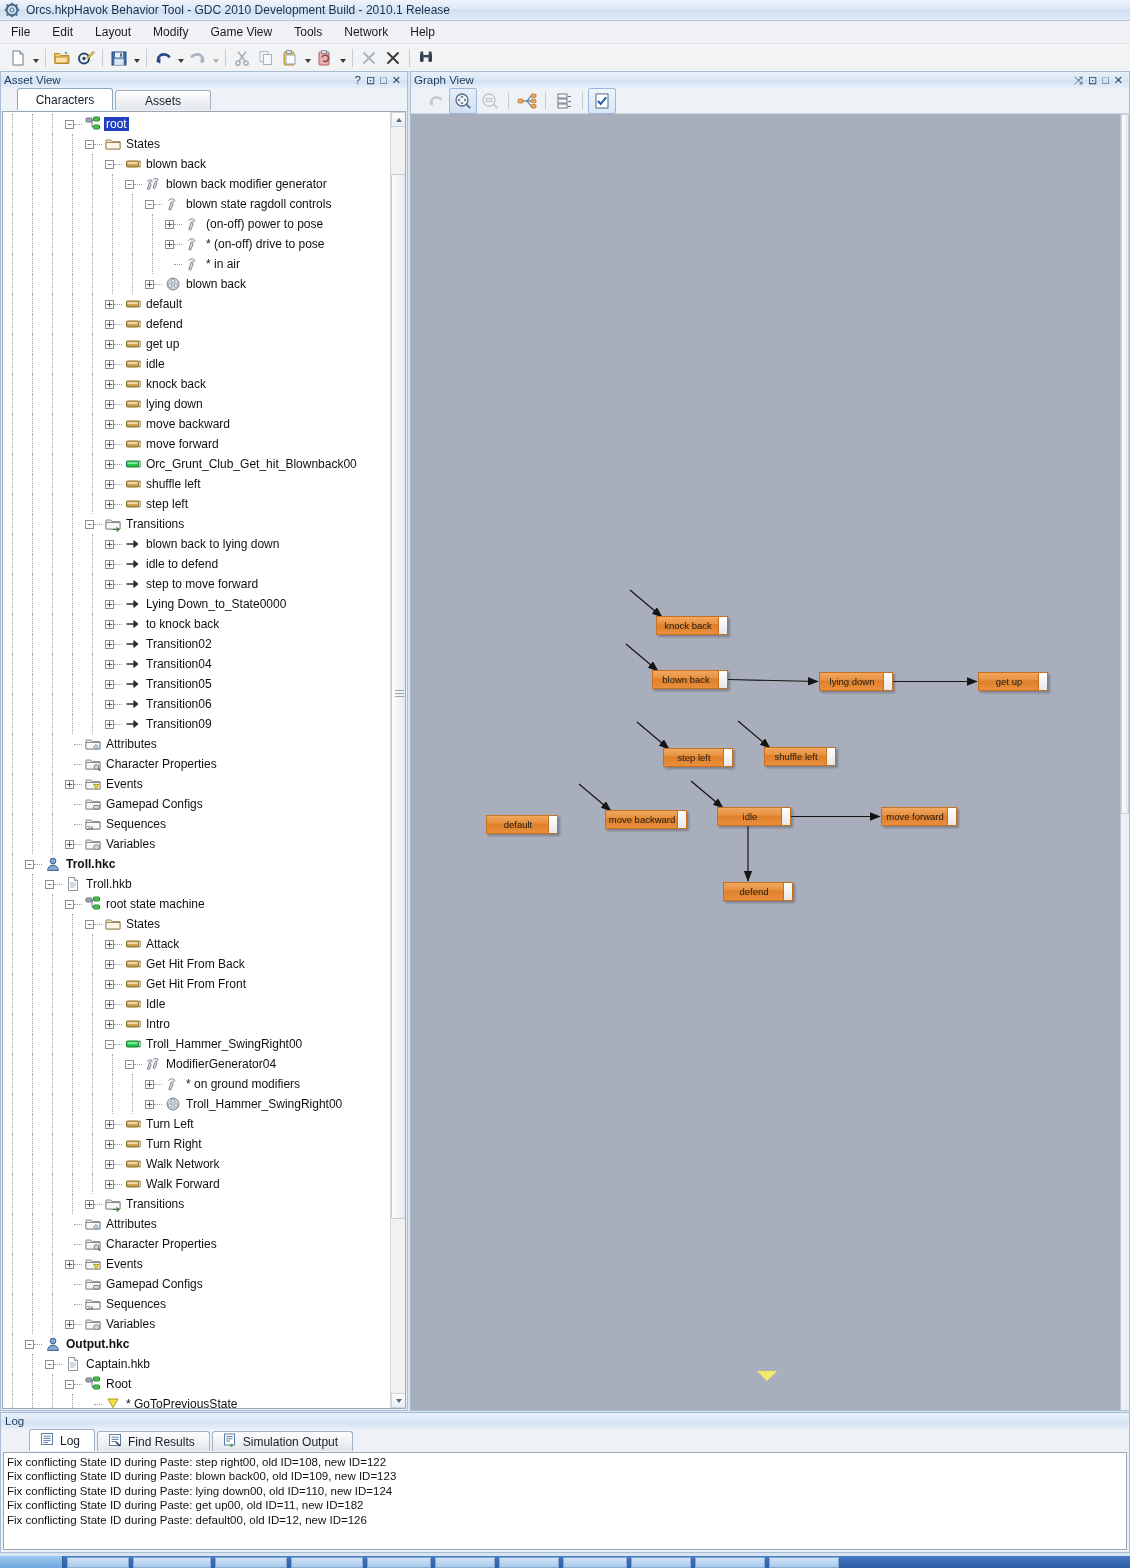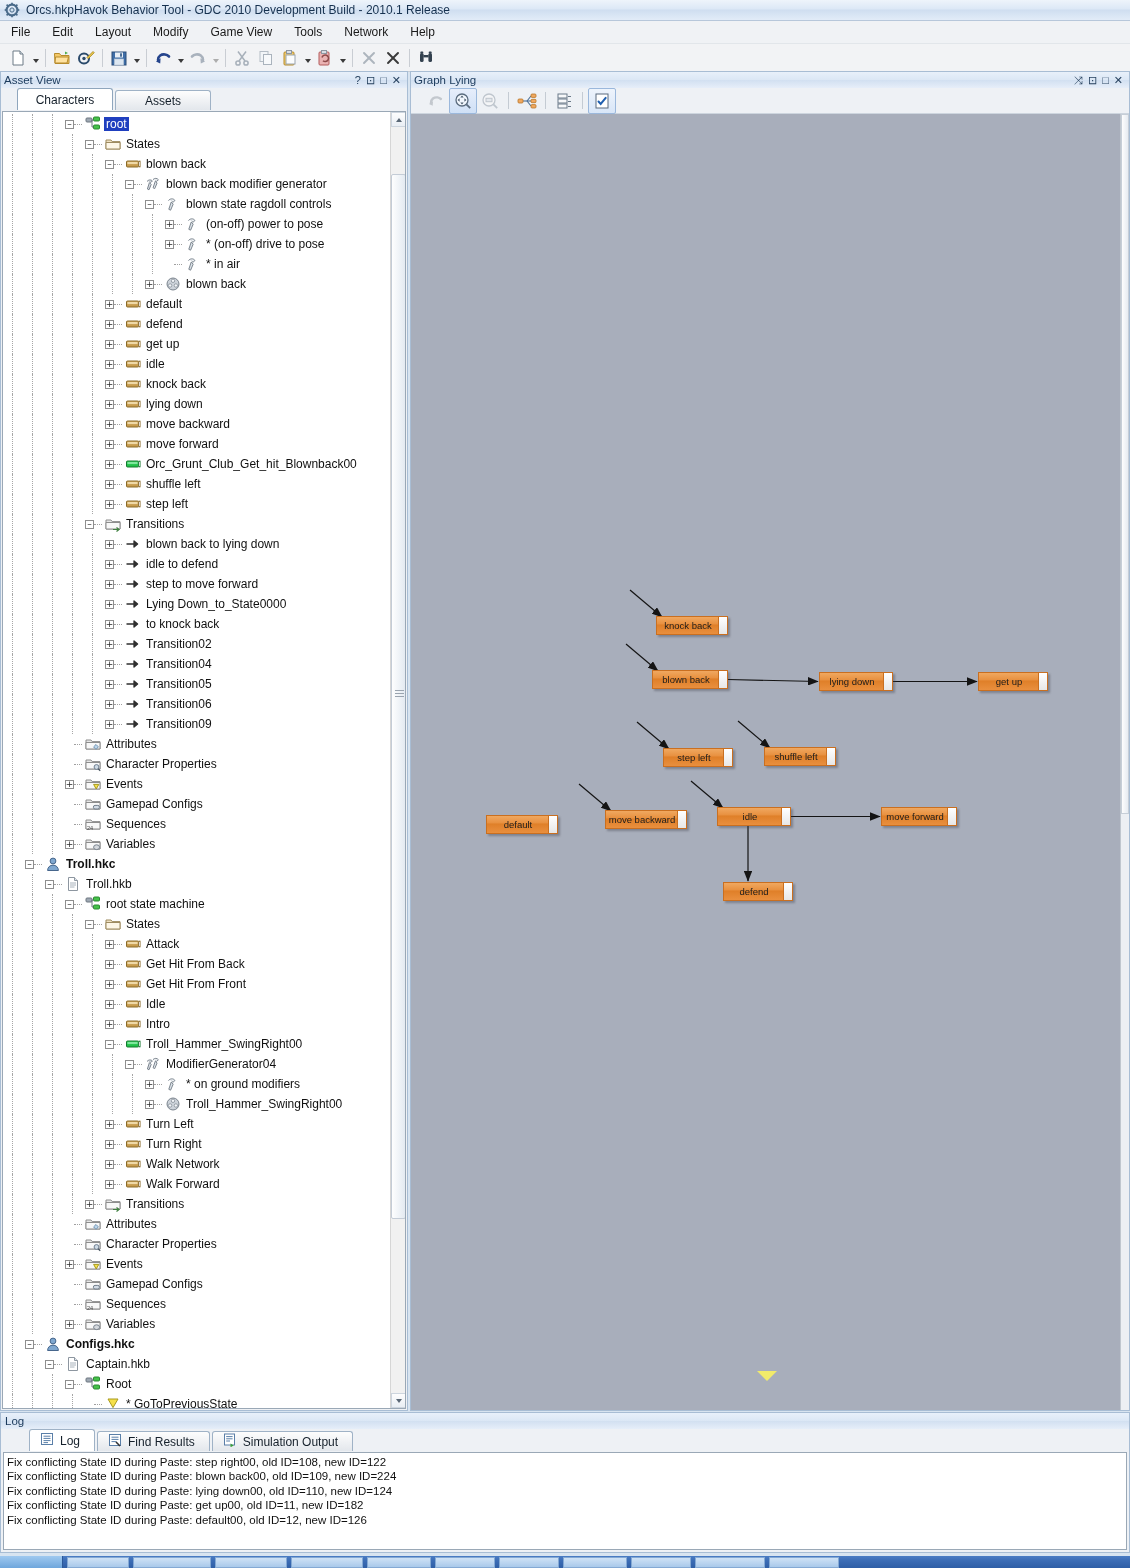--- a/index.html
+++ b/index.html
@@ -1464,21 +1464,21 @@
                 <div class="vline" style="left: 9px;"></div>
               </div>
               <span class="exp">–</span>
               <span class="dots"></span>
               <span class="ico">
                 <svg width="16" height="16" viewBox="0 0 16 16">
                   <circle cx="8" cy="5" r="2.9" fill="#7fa7cf" stroke="#47668c"></circle>
                   <path d="M2.6 14.5c0-3.2 2.4-5.4 5.4-5.4s5.4 2.2 5.4 5.4z" fill="#7fa7cf" stroke="#47668c"></path>
                 </svg>
               </span>
-              <span class="lbl bold">Configs.hkc</span>
+              <span class="lbl bold">Output.hkc</span>
             </div>
             <div class="trow">
               <div class="indent" style="width: 42px;">
                 <div class="vline" style="left: 9px;"></div>
                 <div class="vline" style="left: 29px;"></div>
               </div>
               <span class="exp">–</span>
               <span class="dots"></span>
               <span class="ico">
                 <svg width="16" height="16" viewBox="0 0 16 16">
@@ -1542,21 +1542,21 @@
           <div class="vsb-arrow down" style="position:absolute;bottom:0;">
               <i></i>
             </div>
         </div>
       </div>
     </div>
   </div>
 
   <div id="graphview">
     <div class="panel-title">
-      <span class="pt-text">Graph Lying</span>
+      <span class="pt-text">Graph View</span>
       <span class="pt-btns">
         <span>⤨</span>
         <span>⊡</span>
         <span>□</span>
         <span>✕</span>
       </span>
     </div>
     <div class="gv-body">
       <div class="gv-toolbar">
         <div class="gv-tb-btn">
@@ -1721,21 +1721,21 @@
                   <line x1="3.2" y1="8" x2="7" y2="8"></line>
                 </g>
                 <path d="M7.5 10.5l3.2 1.9-3.2 1.9z" fill="#3aa03a"></path>
               </svg>
           </span>
           <span>Simulation Output</span>
         </div>
       </div>
       <div class="log-text" id="logtext">
           <div>Fix conflicting State ID during Paste: step right00, old ID=108, new ID=122</div>
-          <div>Fix conflicting State ID during Paste: blown back00, old ID=109, new ID=224</div>
+          <div>Fix conflicting State ID during Paste: blown back00, old ID=109, new ID=123</div>
           <div>Fix conflicting State ID during Paste: lying down00, old ID=110, new ID=124</div>
           <div>Fix conflicting State ID during Paste: get up00, old ID=11, new ID=182</div>
           <div>Fix conflicting State ID during Paste: default00, old ID=12, new ID=126</div>
         </div>
     </div>
   </div>
 
   <div id="taskbar">
     <div class="tb-start"></div>
     <div class="tb-item" style="width:62px"></div>

